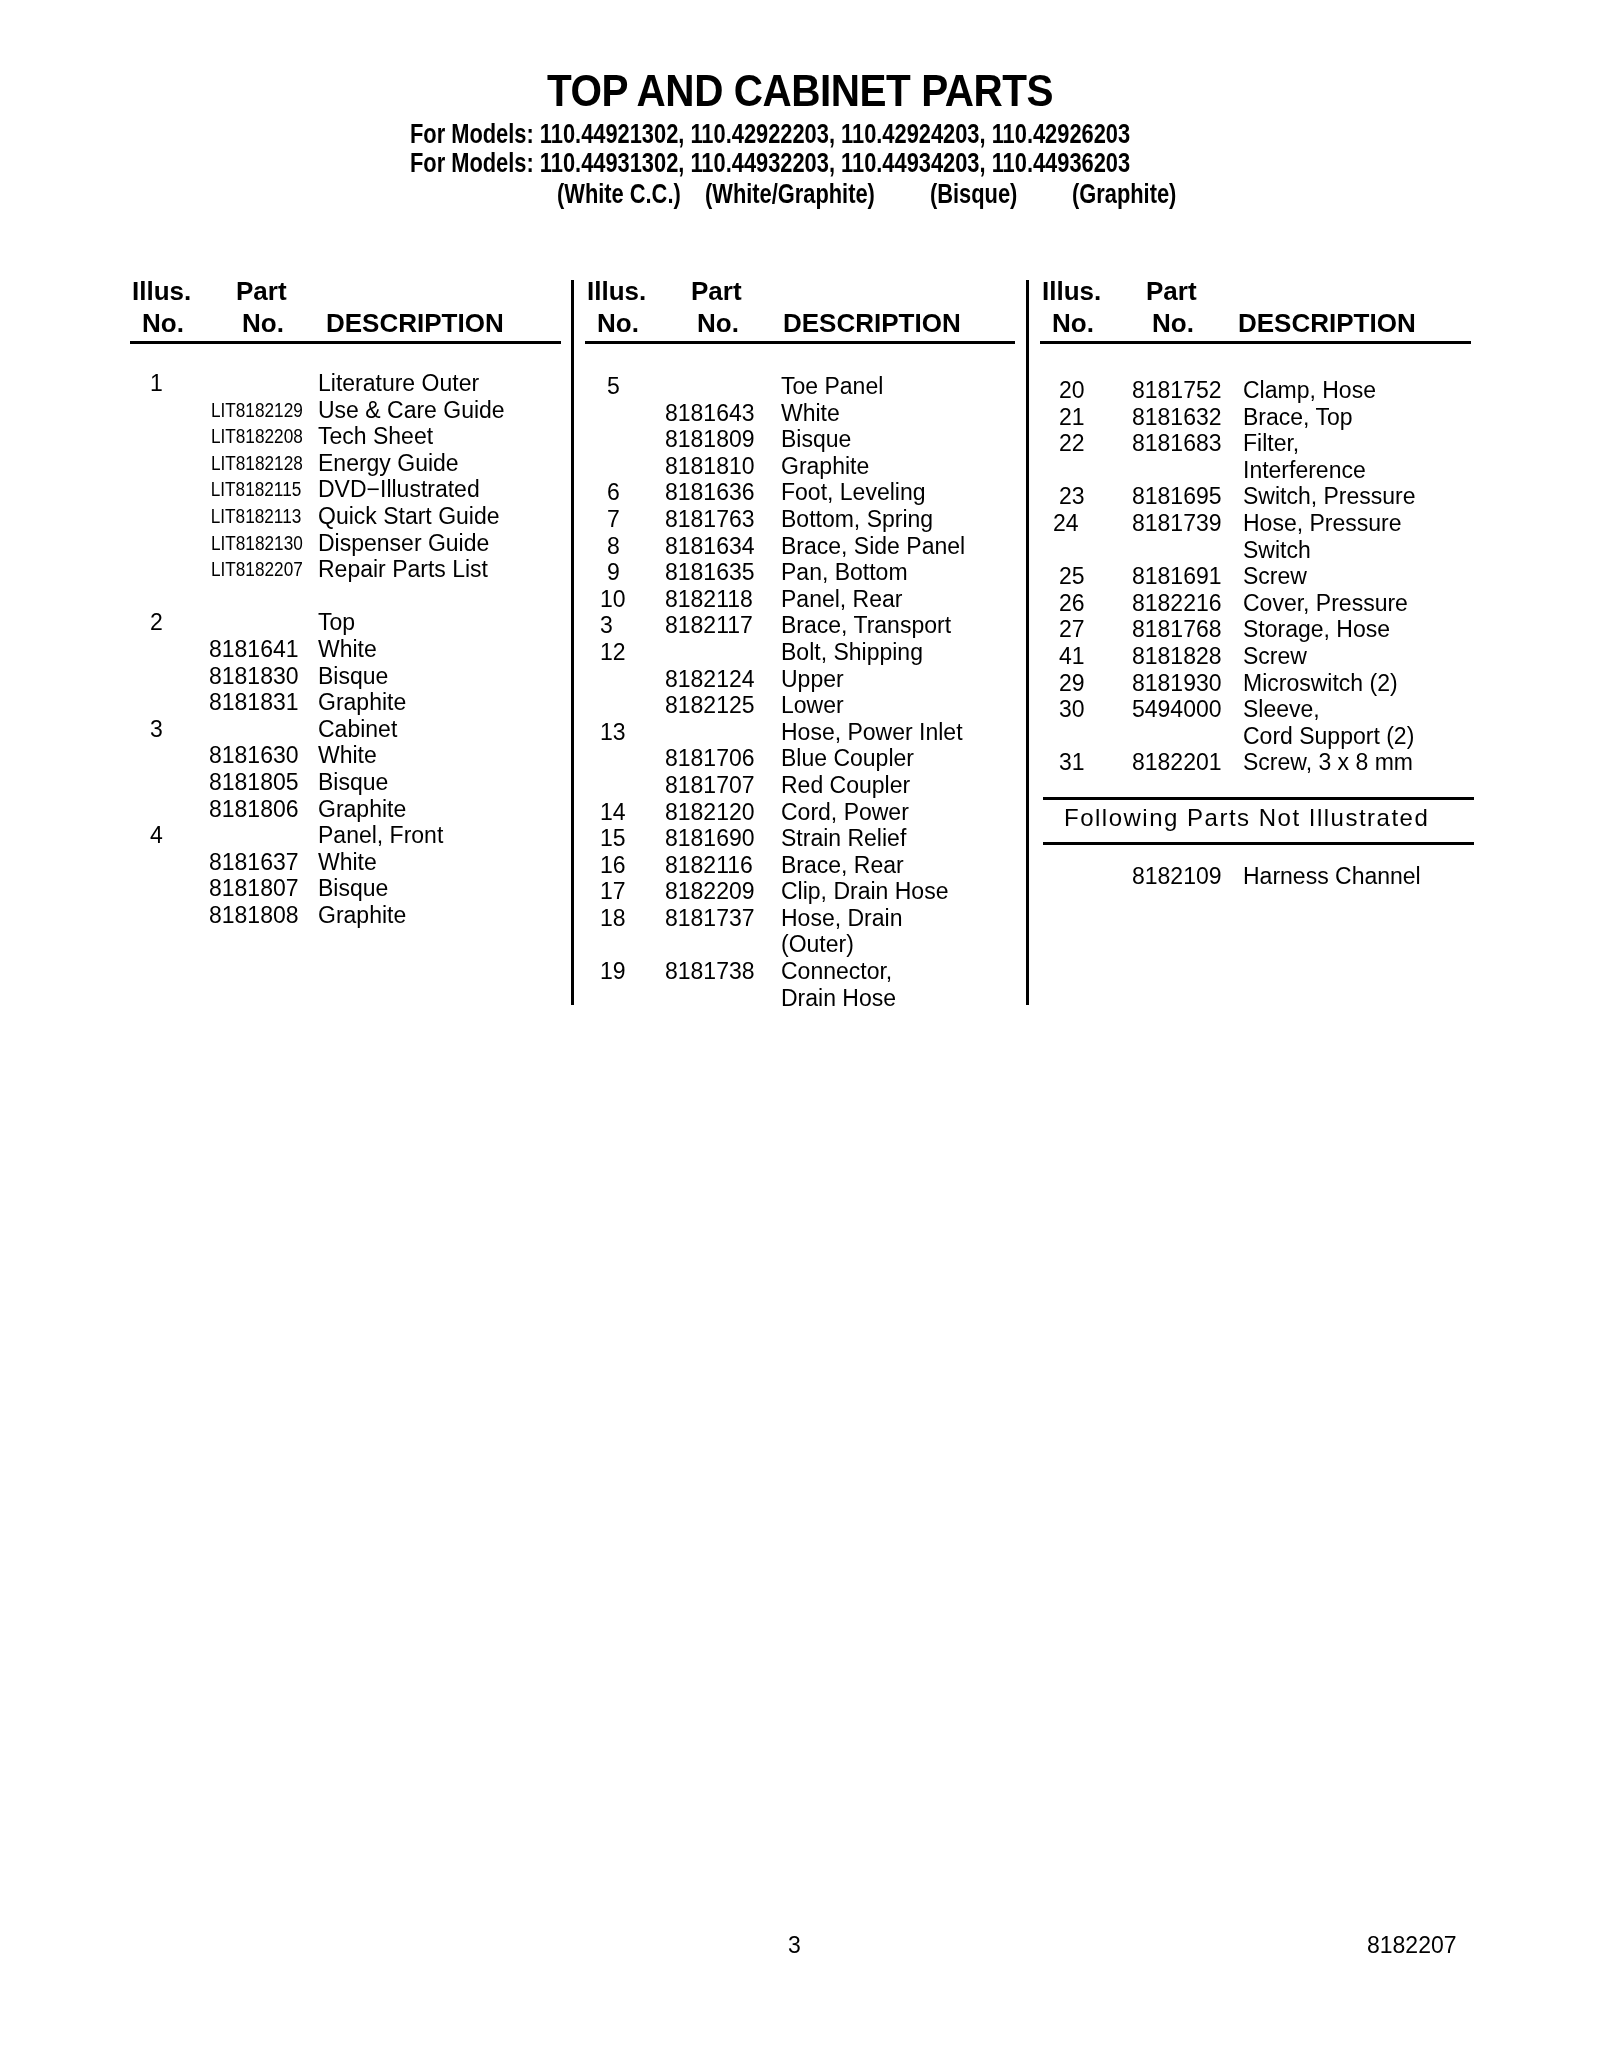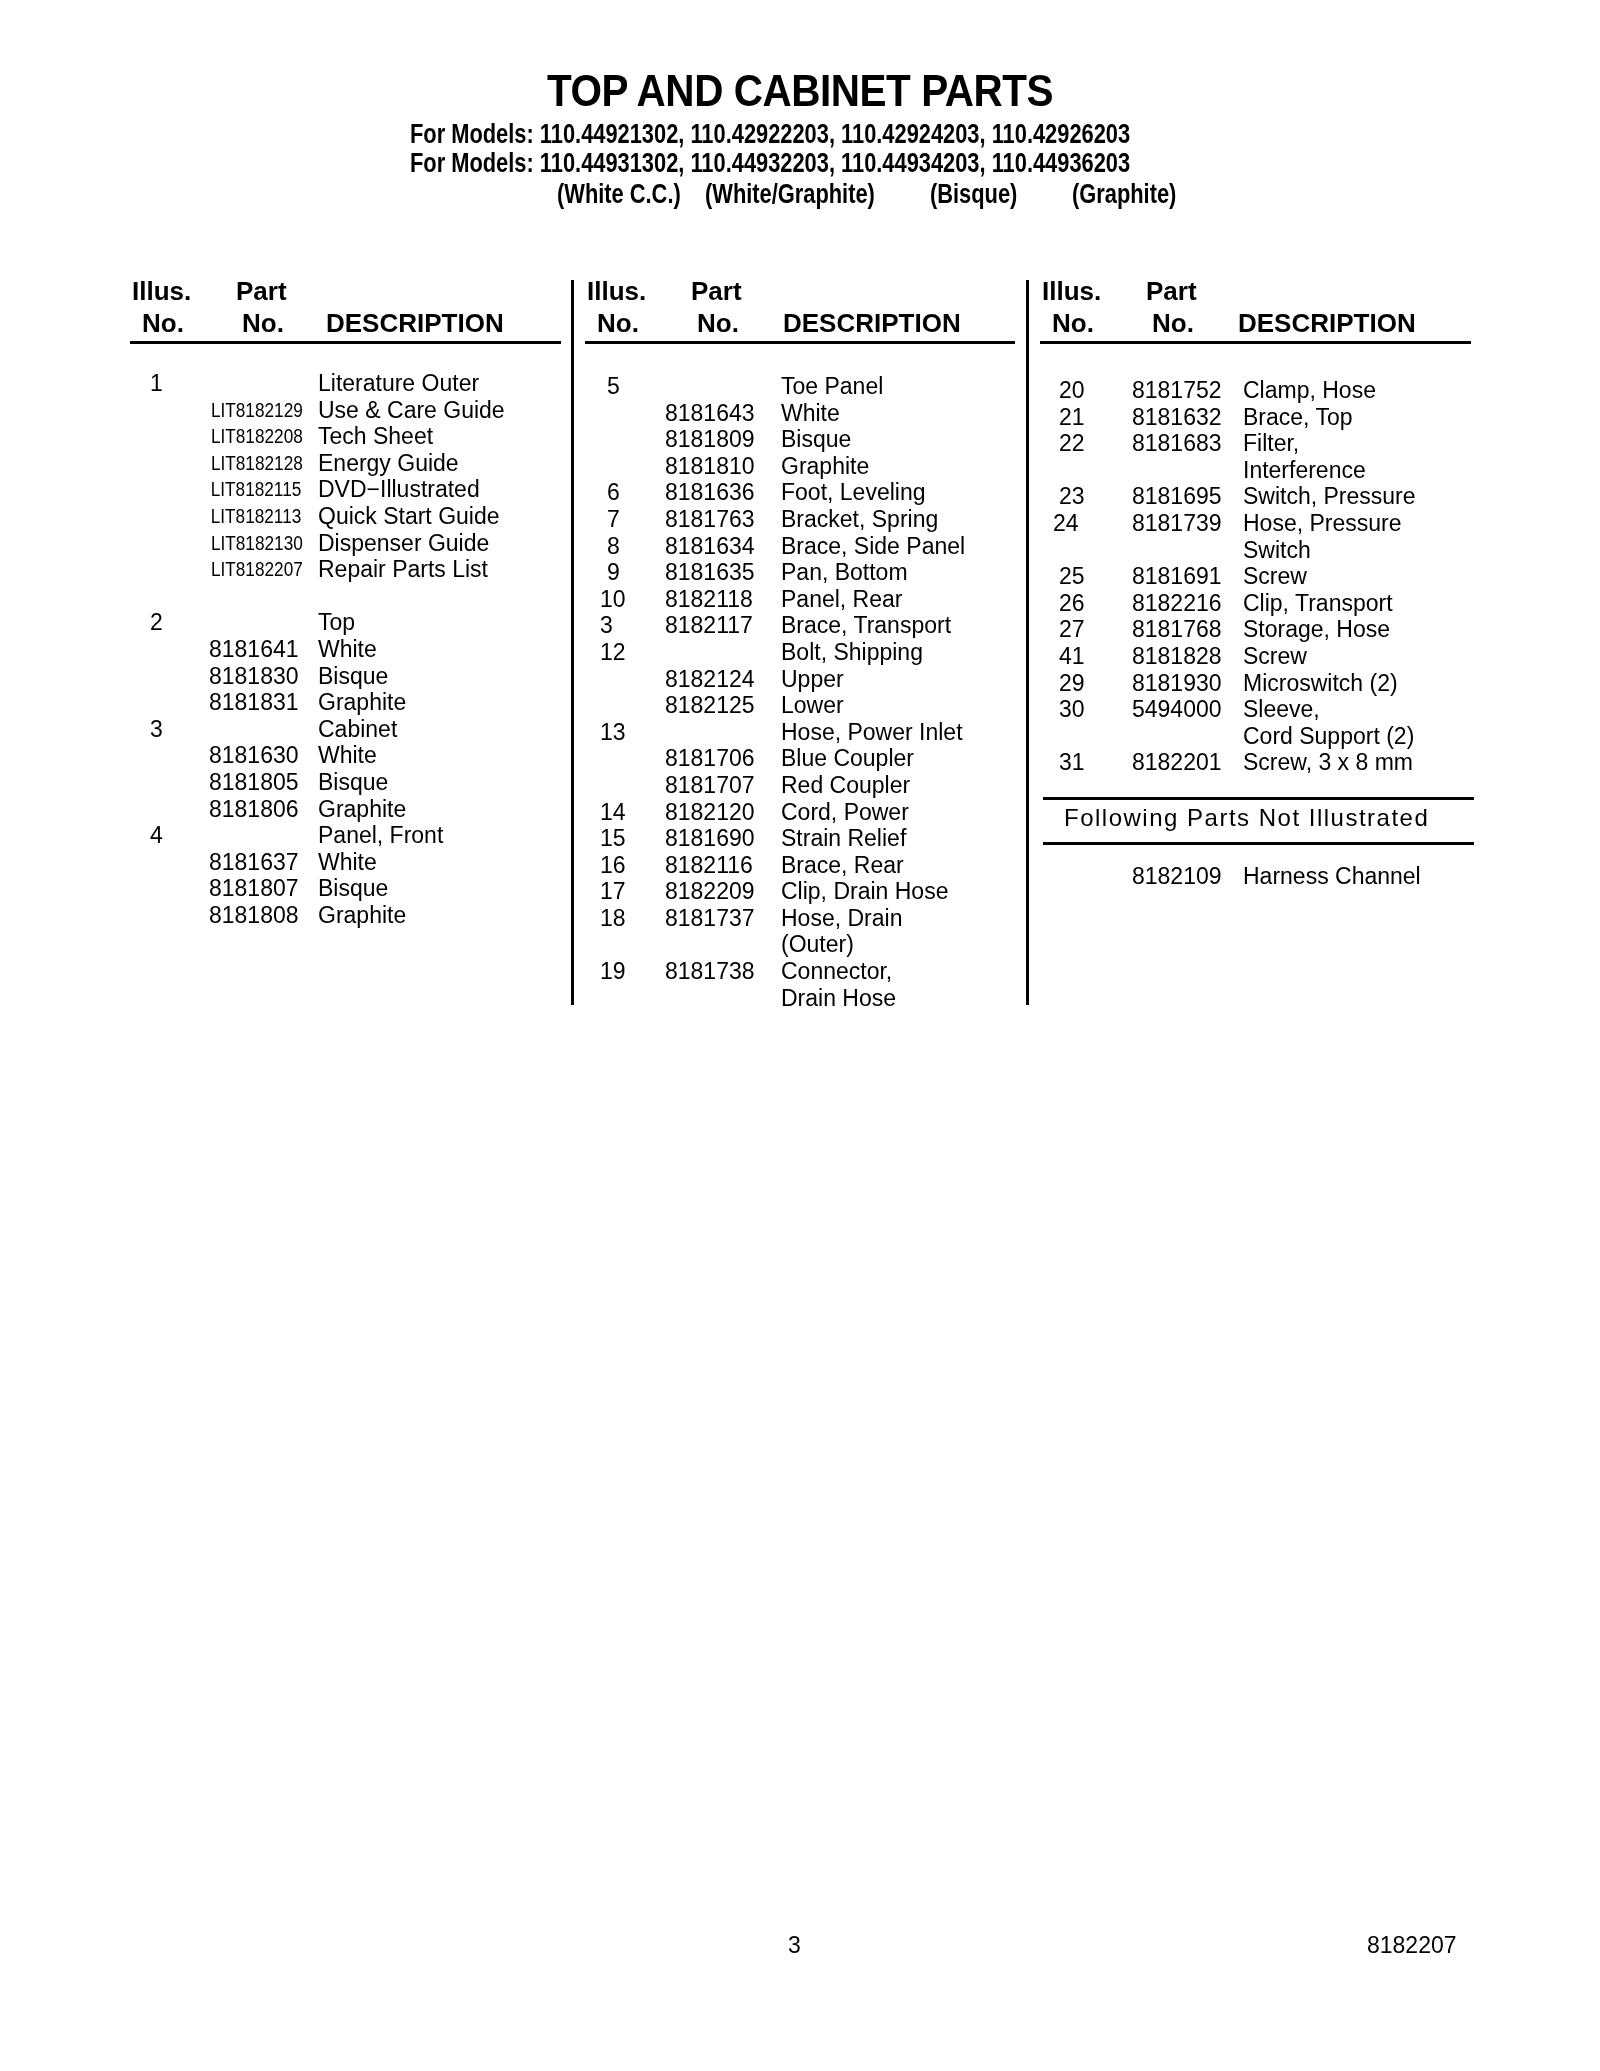--- a/index.html
+++ b/index.html
@@ -159,21 +159,21 @@
         <span style="left:196px">Graphite</span>
       </div>
     <div class="row">
         <span style="left:22px">6</span>
         <span style="left:80px">8181636</span>
         <span style="left:196px">Foot, Leveling</span>
       </div>
     <div class="row">
         <span style="left:22px">7</span>
         <span style="left:80px">8181763</span>
-        <span style="left:196px">Bracket, Spring</span>
+        <span style="left:196px">Bottom, Spring</span>
       </div>
     <div class="row">
         <span style="left:22px">8</span>
         <span style="left:80px">8181634</span>
         <span style="left:196px">Brace, Side Panel</span>
       </div>
     <div class="row">
         <span style="left:22px">9</span>
         <span style="left:80px">8181635</span>
         <span style="left:196px">Pan, Bottom</span>
@@ -295,21 +295,21 @@
         <span style="left:203px">Switch</span>
       </div>
     <div class="row">
         <span style="left:19px">25</span>
         <span style="left:92px">8181691</span>
         <span style="left:203px">Screw</span>
       </div>
     <div class="row">
         <span style="left:19px">26</span>
         <span style="left:92px">8182216</span>
-        <span style="left:203px">Clip, Transport</span>
+        <span style="left:203px">Cover, Pressure</span>
       </div>
     <div class="row">
         <span style="left:19px">27</span>
         <span style="left:92px">8181768</span>
         <span style="left:203px">Storage, Hose</span>
       </div>
     <div class="row">
         <span style="left:19px">41</span>
         <span style="left:92px">8181828</span>
         <span style="left:203px">Screw</span>

